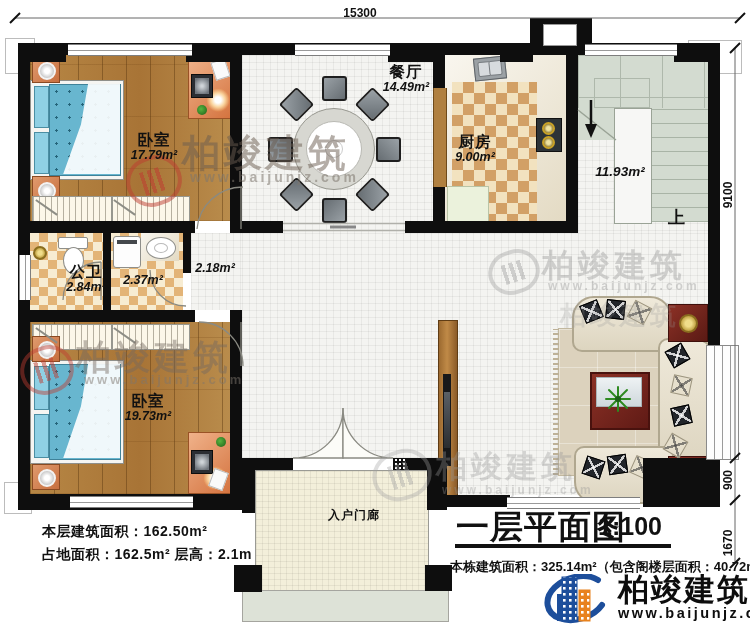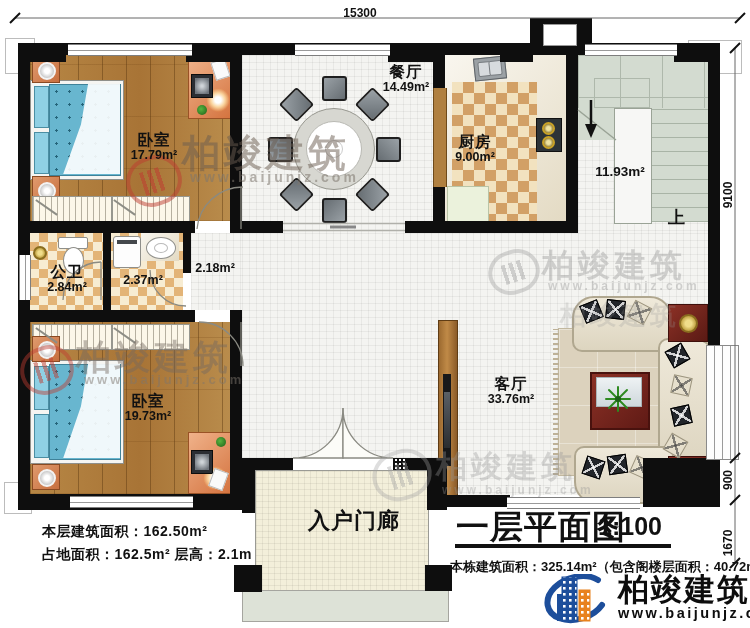--- a/index.html
+++ b/index.html
@@ -100,21 +100,21 @@
         background-image:repeating-linear-gradient(0deg,#a9b4a6 0 1px,transparent 1px 14px);}
   .landing{position:absolute;background:#d3dbd0;z-index:4;
         background-image:linear-gradient(#aeb8ab 1px,transparent 1px),linear-gradient(90deg,#aeb8ab 1px,transparent 1px);
         background-size:42px 42px;}
   .stairvoid{position:absolute;background:#f7f7f5;border:1px solid #9aa396;z-index:5;}
   .porchsteps{position:absolute;background:#dde2d7;border:1px solid #a5a59f;z-index:2;
         background-image:linear-gradient(180deg,transparent 45%,rgba(0,0,0,.12) 46%,transparent 48%);}
   
   .roomlbl{position:absolute;text-align:center;line-height:1.12;z-index:55;color:#111;}
   .roomlbl .nm{font-size:15.5px;font-weight:bold;letter-spacing:1px;}
-  .roomlbl .ar{font-size:12.5px;font-weight:bold;}
+  .roomlbl .ar{font-size:12.5px;font-weight:bold;font-style:italic;}
   .dimlbl{position:absolute;font-size:12px;font-weight:bold;text-align:center;z-index:55;color:#111;}
   .rot{transform:rotate(-90deg);}
   
   .wm{position:absolute;z-index:52;pointer-events:none;white-space:nowrap;}
   .wm .t{font-weight:bold;letter-spacing:4px;}
   .wm .u{font-weight:bold;letter-spacing:3px;}
   .wmlogo{position:absolute;z-index:52;border-radius:50%/56%;transform:rotate(-18deg);}
   .wmlogo::after{content:"";position:absolute;left:26%;top:22%;width:46%;height:56%;
         background:repeating-linear-gradient(90deg,currentColor 0 4px,transparent 4px 8px);}
   
@@ -353,40 +353,36 @@
   <div class="roomlbl" style="left:439px;top:133px;width:72px;">
     <div class="nm">厨房</div>
     <div class="ar">9.00m²</div>
   </div>
   <div class="roomlbl" style="left:585px;top:164px;width:70px;">
     <div class="ar" style="font-size:13.5px;">11.93m²</div>
   </div>
   <div class="roomlbl" style="left:662px;top:208px;width:30px;">
     <div class="nm" style="font-size:17px;">上</div>
   </div>
-  <div class="roomlbl" style="left:30px;top:263px;width:74px;">
+  <div class="roomlbl" style="left:20px;top:263px;width:74px;padding-left:29px;">
     <div class="nm">公卫</div>
     <div class="ar">2.84m²</div>
   </div>
   <div class="roomlbl" style="left:108px;top:273px;width:70px;">
     <div class="ar">2.37m²</div>
   </div>
   <div class="roomlbl" style="left:180px;top:261px;width:70px;">
     <div class="ar">2.18m²</div>
   </div>
   <div class="roomlbl" style="left:112px;top:392px;width:72px;">
     <div class="nm">卧室</div>
     <div class="ar">19.73m²</div>
   </div>
-  <div class="roomlbl" style="left:475px;top:375px;width:72px;">
-    <div class="nm">客厅</div>
-    <div class="ar">33.76m²</div>
-  </div>
   <div class="roomlbl" style="left:294px;top:509px;width:120px;">
-    <div class="nm" style="font-size:22px;">入户门廊</div>
+    <div class="nm" style="font-size:12px;">入户门廊</div>
   </div>
 
   <div class="dimlbl" style="left:330px;top:6px;width:60px;">15300</div>
   <div class="dimlbl rot" style="left:698px;top:188px;width:60px;">9100</div>
   <div class="dimlbl rot" style="left:706px;top:473px;width:44px;">900</div>
   <div class="dimlbl rot" style="left:703px;top:536px;width:50px;">1670</div>
 
   <div class="wmlogo" style="left:126px;top:156px;width:48px;height:42px;border:4px solid rgba(190,60,48,.5);color:rgba(190,60,48,.55);"></div>
   <div class="wm" style="left:182px;top:128px;font-size:38px;color:rgba(105,92,80,.5);"><span class="t">柏竣建筑</span></div>
   <div class="wm" style="left:190px;top:169px;font-size:14px;color:rgba(125,118,110,.55);"><span class="u">www.baijunjz.com</span></div>

